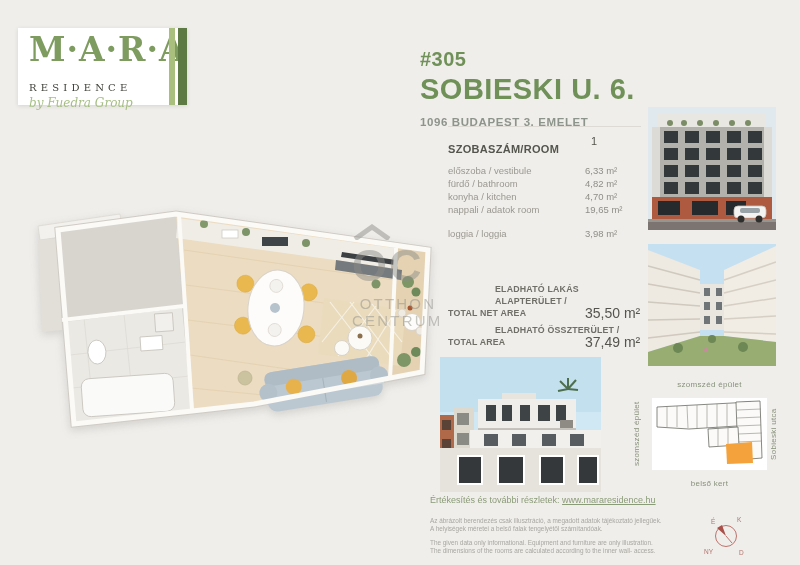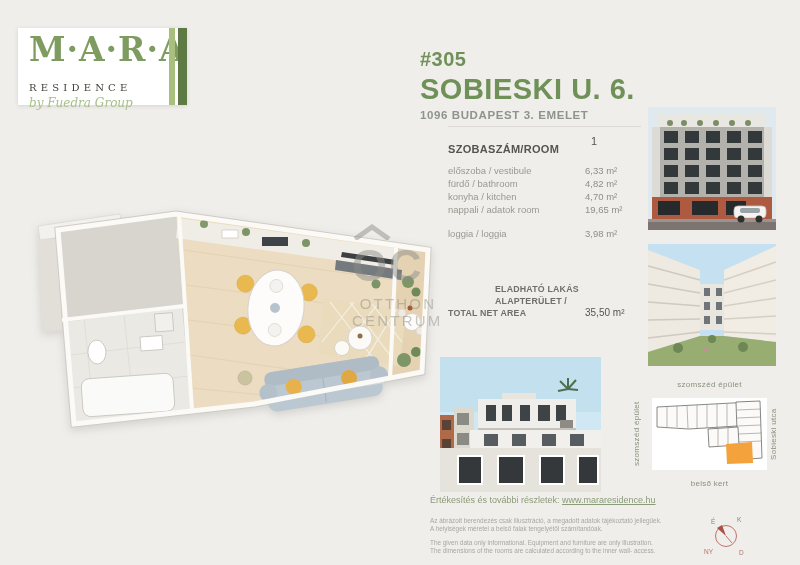--- a/index.html
+++ b/index.html
@@ -15,38 +15,38 @@
              color:#7e9c60;letter-spacing:1px;}
   .logo-res{font-family:"DejaVu Serif",serif;font-size:10px;letter-spacing:4.2px;color:#3e3f37;margin-top:15px;}
   .logo-tag{font-family:"DejaVu Serif",serif;font-style:italic;font-size:12px;color:#a6bf85;margin-top:3px;}
   .stripe-dark{position:absolute;right:0;top:0;bottom:0;width:9px;background:#5d7a45;}
   .stripe-light{position:absolute;right:12px;top:0;bottom:0;width:6px;background:#a9bf7d;}
 
   
   .header-block{left:420px;top:48px;}
   .unit-no{font-size:20px;font-weight:bold;color:#6f9158;letter-spacing:.5px;}
   .street{font-size:29px;font-weight:bold;color:#6f9158;letter-spacing:.5px;margin-top:2px;}
-  .cityline{font-size:11.5px;font-weight:bold;color:#8d948b;letter-spacing:.6px;margin-top:3px;}
+  .cityline{font-size:11.5px;font-weight:bold;color:#8d948b;letter-spacing:.6px;margin-top:10px;}
 
   
   .room-table{left:448px;top:126px;width:193px;border-top:1px solid #ddd9d3;padding-top:8px;}
   .tbl-head{display:flex;margin-bottom:9px;}
   .tbl-head .h-label{flex:0 0 137px;font-size:11px;font-weight:bold;color:#54554d;letter-spacing:.3px;margin-top:8px;}
   .tbl-head .h-val{font-size:11px;color:#54554d;padding-left:6px;}
   .tbl-row{display:flex;line-height:13px;}
   .tbl-row .r-label{flex:0 0 137px;font-size:9.5px;color:#9a9890;}
   .tbl-row .r-val{font-size:9.5px;color:#8f8e87;}
   .loggia-row{margin-top:11px;}
 
   
   .totals{left:448px;top:283px;width:193px;}
   .tot-label{font-size:8.8px;font-weight:bold;color:#6f6f67;letter-spacing:.2px;line-height:12px;padding-left:47px;}
   .tot-row{display:flex;line-height:12px;}
   .tot-row .t-en{flex:0 0 137px;font-size:8.8px;font-weight:bold;color:#6f6f67;letter-spacing:.2px;}
-  .tot-row .t-val{font-size:10px;color:#55554e;text-align:center;}
+  .tot-row .t-val{font-size:14px;color:#55554e;text-align:center;}
   .tot-gap{height:5px;}
 
   
   .photo{display:block;}
   .photo-terrace{left:440px;top:357px;}
   .photo-facade{left:648px;top:107px;}
   .photo-courtyard{left:648px;top:244px;}
 
   
   .loc-label{font-size:8px;color:#87927b;letter-spacing:.3px;}
@@ -119,20 +119,25 @@
     </div>
   </div>
 
   <div class="abs totals">
     <div class="tot-label">ELADHATÓ LAKÁS ALAPTERÜLET /</div>
     <div class="tot-row">
       <div class="t-en">TOTAL  NET AREA</div>
       <div class="t-val">35,50 m²</div>
     </div>
     <div class="tot-gap"></div>
+    <div class="tot-label">ELADHATÓ ÖSSZTERÜLET /</div>
+    <div class="tot-row">
+      <div class="t-en">TOTAL AREA</div>
+      <div class="t-val">37,49 m²</div>
+    </div>
   </div>
 
   <svg class="abs floorplan" width="414" height="245" viewBox="0 0 414 245">
 
     <polygon points="14,36 96,24 98,38 16,50" fill="#f3f1ed" stroke="#d9d5ce" stroke-width="0.7"></polygon>
     <polygon points="14,50 34,48 38,140 18,142" fill="#e2dfd9"></polygon>
     <rect x="40" y="54" width="26" height="28" fill="#d8d4cd"></rect>
 
     <polygon points="34,40 152,24 404,60 398,182 230,214 168,221 50,234" fill="none" stroke="#cfcbc4" stroke-width="7"></polygon>
 

